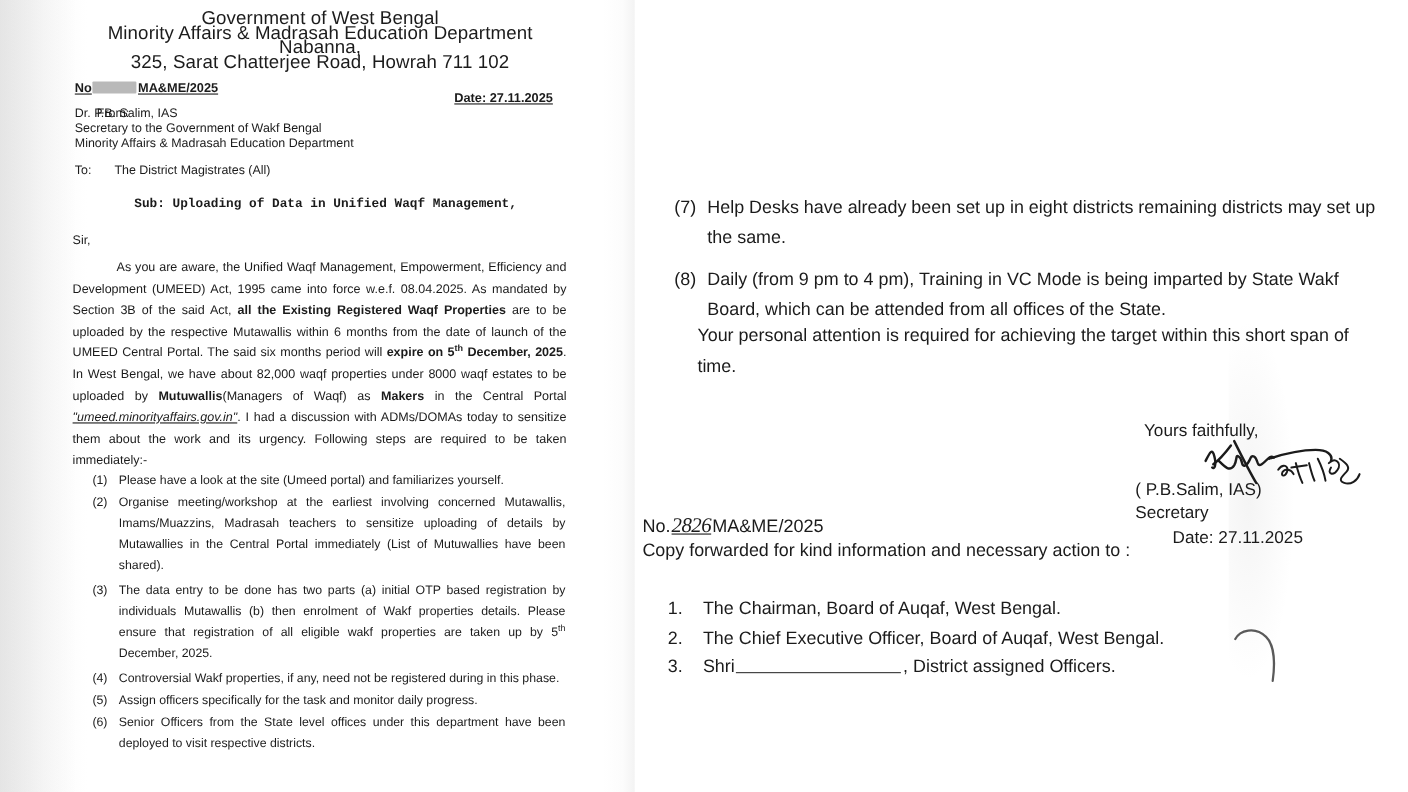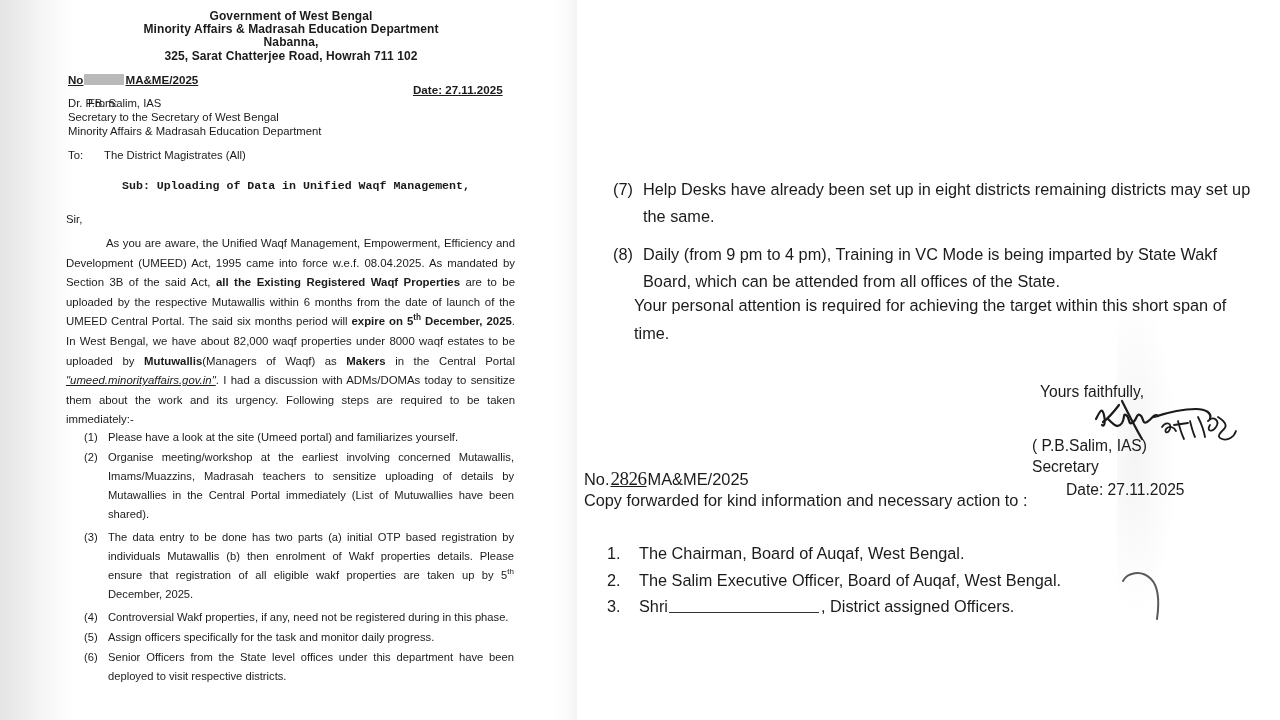--- a/index.html
+++ b/index.html
@@ -70,22 +70,22 @@
     left: 577px; top: 0;
     width: 703px; height: 720px;
     font-size: 16.2px;
   }
   .abs { position: absolute; }
 
   
   .letterhead {
     left: 66px; top: 10px; width: 450px;
     text-align: center;
-    font-weight: bold;
-    font-size: 12px;
+    font-weight: normal;
+    font-size: 17px;
     line-height: 13.2px;
     letter-spacing: .1px;
   }
   .lh-line { display: block; }
 
   
   .ref-row { left: 68px; top: 74px; width: 460px; height: 16px; font-weight: bold; }
   .ref-no {
     position: absolute; left: 0; top: 0;
     text-decoration: underline;
@@ -195,20 +195,21 @@
   }
 
   
   .endorse-no {
     left: 7px; top: 468px;
     font-size: 16.4px;
     white-space: nowrap;
   }
   .hand-num {
     font-family: "Liberation Serif", serif;
+    font-style: italic;
     font-size: 19px;
     letter-spacing: -0.5px;
     text-decoration: underline;
     padding: 0 1px;
     text-align: right;
   }
   .endorse-copy {
     left: 7px; top: 491px;
     font-size: 16.3px;
   }
@@ -256,21 +257,21 @@
         <div class="ref-no">
           <span>No</span><span class="redaction"></span><span>MA&amp;ME/2025</span>
         </div>
         <div class="ref-date">Date: 27.11.2025</div>
       </div>
 
       <div class="abs from-block">
         <span class="from-label">From:</span>
         <div class="from-lines">
           <div>Dr. P.B. Salim, IAS</div>
-          <div>Secretary to the Secretary of West Bengal</div>
+          <div>Secretary to the Government of Wakf Bengal</div>
           <div>Minority Affairs &amp; Madrasah Education Department</div>
         </div>
       </div>
 
       <div class="abs to-block">
         <span class="to-label">To:</span>
         <div class="to-value">The District Magistrates (All)</div>
       </div>
 
       <div class="abs subject">
@@ -365,21 +366,21 @@
 
     <div class="abs endorse-copy">Copy forwarded for kind information and necessary action to :</div>
 
     <div class="abs copy-list">
       <div class="li">
         <span class="marker">1.</span>
         <span>The Chairman,  Board of Auqaf, West Bengal.</span>
       </div>
       <div class="li">
         <span class="marker">2.</span>
-        <span>The Salim Executive Officer,  Board of Auqaf, West Bengal.</span>
+        <span>The Chief Executive Officer,  Board of Auqaf, West Bengal.</span>
       </div>
       <div class="li">
         <span class="marker">3.</span>
         <span>Shri</span><span class="blank-rule"></span><span>, District assigned Officers.</span>
       </div>
     </div>
 
     <svg class="pen-arc" viewBox="0 0 90 60" xmlns="http://www.w3.org/2000/svg">
       <path d="M6 16 C10 8, 24 4, 34 14 C42 22, 42 40, 40 54" fill="none" stroke="#5a5a5a" stroke-width="2" stroke-linecap="round"></path>
     </svg>

